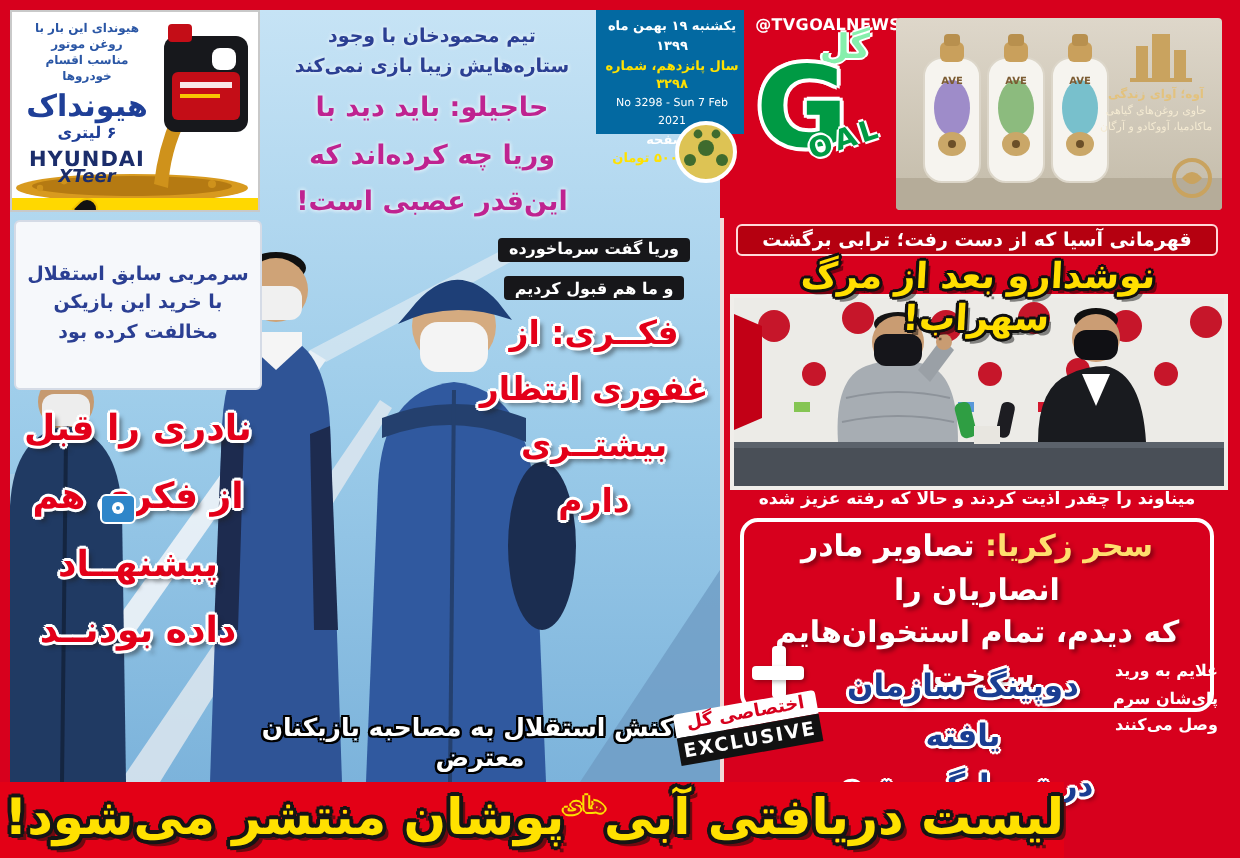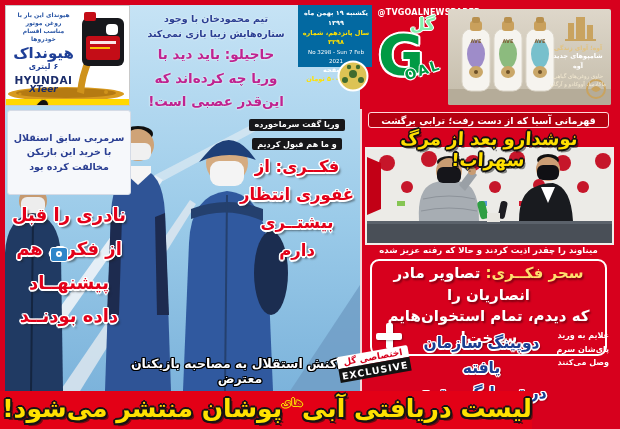--- a/index.html
+++ b/index.html
@@ -227,21 +227,20 @@
           <rect x="117" y="30" width="31" height="2" fill="#c9a35f"></rect>
         </g>
         <circle cx="148" cy="80" r="9" fill="none" stroke="#c9a35f" stroke-width="2"></circle>
         <path d="M143,80 q5,-6 10,0 q-5,6 -10,0 z" fill="#c9a35f"></path>
       </svg>
       <span class="sh-bottle-label" style="left:20px">AVE</span>
       <span class="sh-bottle-label" style="left:52px">AVE</span>
       <span class="sh-bottle-label" style="left:84px">AVE</span>
       <div class="sh-text">
         <div class="sh-brand">آوه؛ آوای زندگی</div>
-        <div class="sh-l1">شامپوهای جدید آوه</div>
         <div class="sh-l2">حاوی روغن‌های گیاهی</div>
         <div class="sh-l2">ماکادمیا، آووکادو و آرگان</div>
       </div>
     </div>
   </div>
 
   <svg class="abs ball" width="32" height="32" viewBox="0 0 32 32">
     <circle cx="16" cy="16" r="14.5" fill="#ddc354" stroke="#fff" stroke-width="2"></circle>
     <circle cx="16" cy="14" r="4" fill="#3f6b2e"></circle>
     <circle cx="8" cy="20" r="3" fill="#3f6b2e"></circle>
@@ -335,21 +334,21 @@
             <rect x="132" y="52" width="7" height="18" rx="3" fill="#1d1d22"></rect>
           </g>
         <rect x="120" y="64" width="13" height="9" fill="#e8e6e0"></rect>
       </svg>
     </div>
 
     <div class="zakaria">
       <div class="zak-kicker">میناوند را چقدر اذیت کردند و حالا که رفته عزیز شده</div>
       <div class="zak-box">
         <div class="zak-line">
-          <span class="zak-name">سحر فکــری:</span>
+          <span class="zak-name">سحر زکریا:</span>
           <span>تصاویر مادر انصاریان را</span>
         </div>
         <div class="zak-line">که دیدم، تمام استخوان‌هایم سوخت!</div>
       </div>
     </div>
 
     <div class="doping">
       <div class="dop-side">
         <div>علایم به ورید</div>
         <div>پای‌شان سرم</div>

